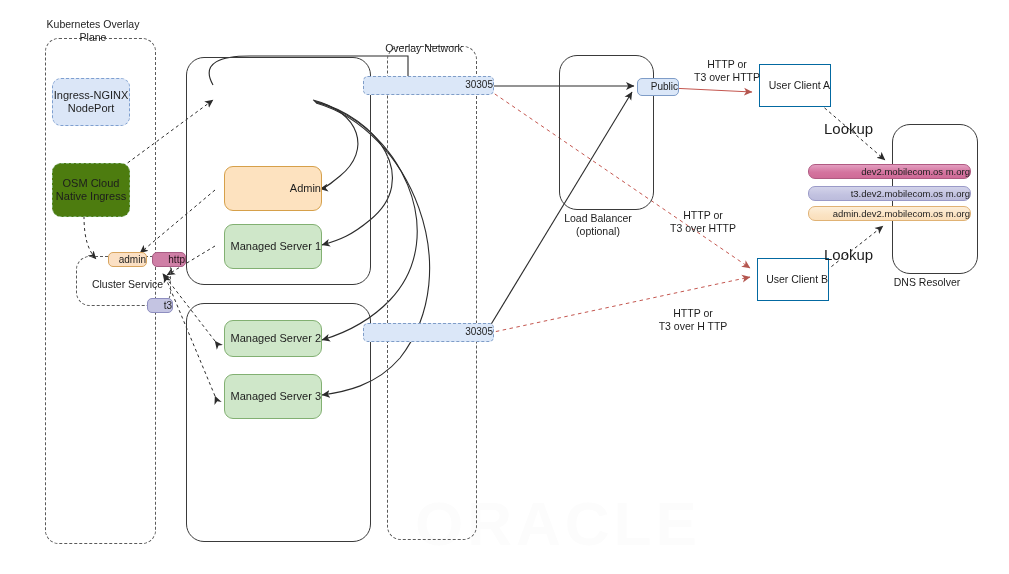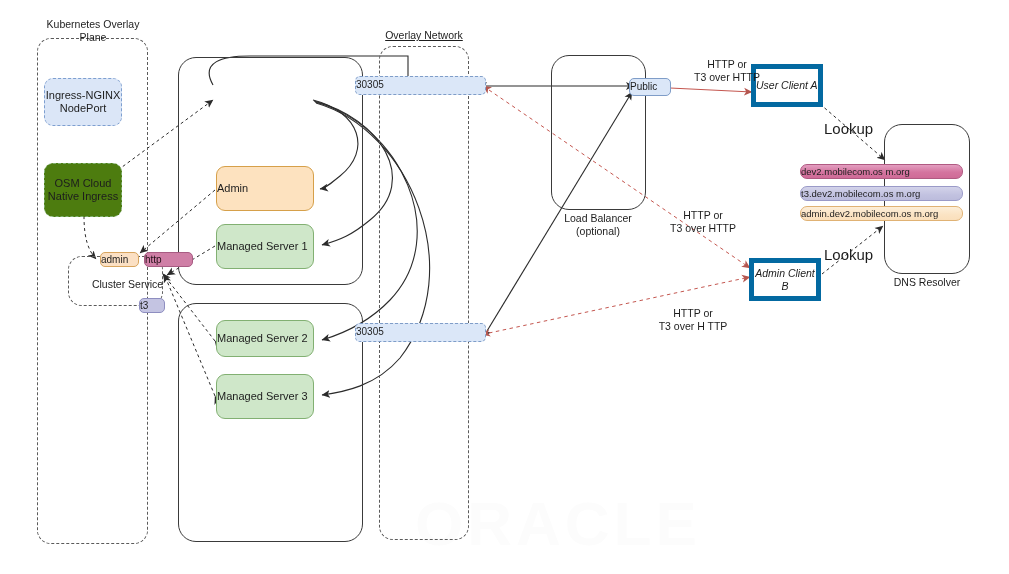--- a/index.html
+++ b/index.html
@@ -20,40 +20,40 @@
     left:0; top:0;
     width:1009px;
     height:574px;
     pointer-events:none;
   }
   .node{
     position:absolute;
     box-sizing:border-box;
     display:flex;
     align-items:center;
-    justify-content:flex-start;
+    justify-content:flex-end;
     text-align:center;
     line-height:1.22;
     color:#1d1d1d;
+    margin-left:8px;
   }
   
   .grp-dashed{
     border:1px dashed #5a5a5a;
     border-radius:14px;
     background:transparent;
   }
   .grp-solid{
     border:1px solid #3a3a3a;
     border-radius:18px;
     background:transparent;
   }
   .grp-rect{
-    border:5px solid #0369a1;
+    border:1px solid #0369a1;
     background:#ffffff;
-    font-style:italic;
   }
   
   .box{
     border-radius:9px;
     font-size:11px;
   }
   .box-blue{ background:#d4e1f5; border:1px solid #8aa7cf; }
   .box-blue-dash{ background:#dbe6f7; border:1px dashed #7e9fd0; }
   .box-orange{ background:#fde2bf; border:1px solid #d6a04a; }
   .box-green{ background:#cfe7c9; border:1px solid #82b072; }
@@ -172,21 +172,21 @@
   </svg>
 
   <div class="node grp-dashed" style="left:37px; top:38px; width:111px; height:506px;"></div>
   <div class="label" style="left:33px; top:18px; width:120px;">Kubernetes Overlay
 Plane</div>
 
   <div class="node grp-solid" style="left:178px; top:57px; width:185px; height:228px;"></div>
   <div class="node grp-solid" style="left:178px; top:303px; width:185px; height:239px;"></div>
 
   <div class="node grp-dashed" style="left:379px; top:46px; width:90px; height:494px;"></div>
-  <div class="label" style="left:374px; top:29px; width:100px;text-decoration:underline;">Overlay Network</div>
+  <div class="label" style="left:374px; top:42px; width:100px;">Overlay Network</div>
 
   <div class="node grp-dashed" style="left:68px; top:256px; width:95px; height:50px;"></div>
   <div class="label" style="left:68px; top:278px; width:95px;padding-left:12px;">Cluster Service</div>
 
   <div class="node grp-solid" style="left:551px; top:55px; width:95px; height:155px;"></div>
   <div class="label" style="left:548px; top:212px; width:100px;">Load Balancer
 (optional)</div>
 
   <div class="node grp-solid" style="left:884px; top:124px; width:86px; height:150px;"></div>
   <div class="label" style="left:882px; top:276px; width:90px;">DNS Resolver</div>
@@ -198,21 +198,21 @@
 
   <div class="node box box-green-dash" style="left:44px; top:163px; width:78px; height:54px;">
     <span>OSM Cloud
 Native
 Ingress</span>
   </div>
 
   <div class="node badge badge-admin" style="left:100px; top:252px; width:39px; height:15px;">
     <span>admin</span>
   </div>
-  <div class="node badge badge-http" style="left:144px; top:252px; width:49px; height:15px;">
+  <div class="node badge badge-http" style="left:144px; top:252px; width:34px; height:15px;">
     <span>http</span>
   </div>
   <div class="node badge badge-t3" style="left:139px; top:298px; width:26px; height:15px;">
     <span>t3</span>
   </div>
 
   <div class="node box box-orange" style="left:216px; top:166px; width:98px; height:45px;">
     <span>Admin</span>
   </div>
   <div class="node box box-green" style="left:216px; top:224px; width:98px; height:45px;">
@@ -234,21 +234,21 @@
   </div>
 
   <div class="node port" style="left:629px; top:78px; width:42px; height:18px;">
     <span>Public</span>
   </div>
 
   <div class="node grp-rect" style="left:751px; top:64px; width:72px; height:43px; font-size:10.5px;">
     <span>User Client A</span>
   </div>
   <div class="node grp-rect" style="left:749px; top:258px; width:72px; height:43px; font-size:10.5px;">
-    <span>Admin Client B</span>
+    <span>User Client B</span>
   </div>
 
   <div class="node dnsrow dns-1" style="left:800px; top:164px; width:163px;">
     <span>dev2.mobilecom.os m.org</span>
   </div>
   <div class="node dnsrow dns-2" style="left:800px; top:186px; width:163px;">
     <span>t3.dev2.mobilecom.os m.org</span>
   </div>
   <div class="node dnsrow dns-3" style="left:800px; top:206px; width:163px;">
     <span>admin.dev2.mobilecom.os m.org</span>

